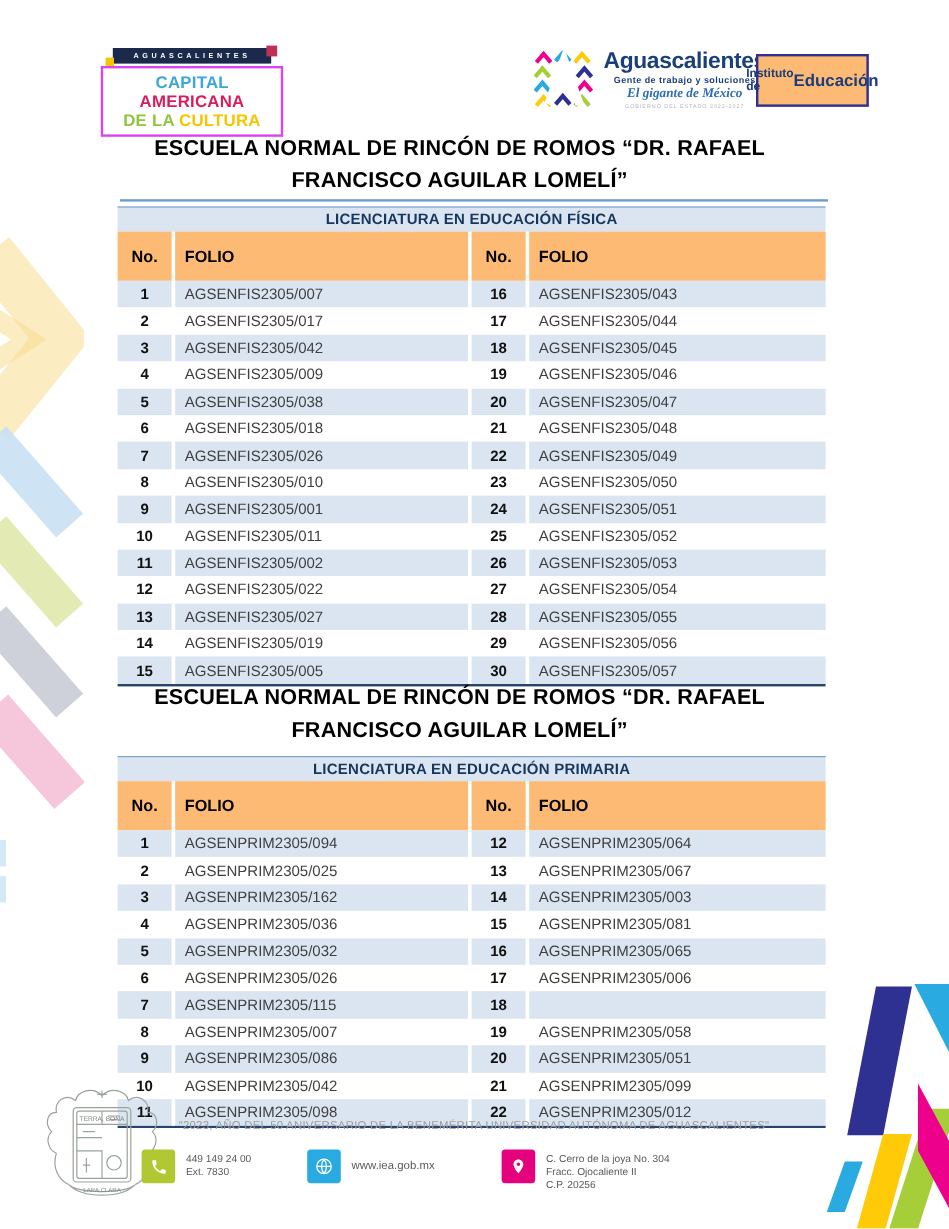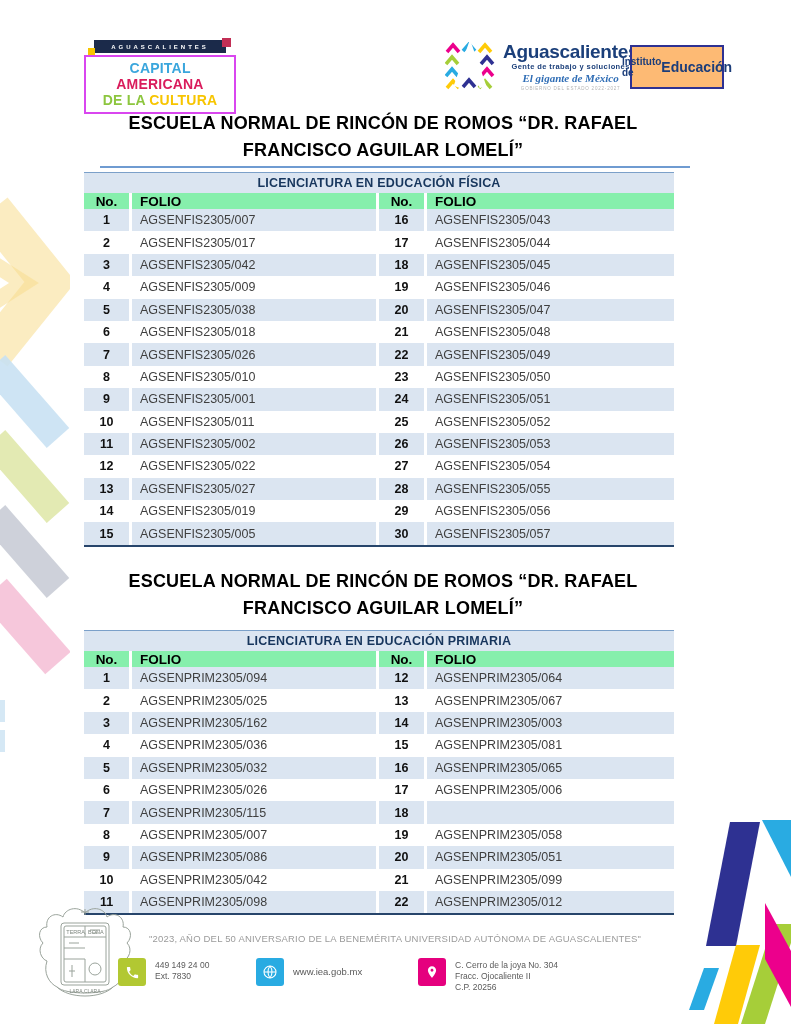--- a/index.html
+++ b/index.html
@@ -33,25 +33,25 @@
             display:flex;flex-direction:row;align-items:center;justify-content:center;background:#fdba74;}
   .inst-1{font-size:10px;font-weight:bold;color:#1b3d7a;line-height:11px;}
   .inst-2{font-size:14px;font-weight:bold;color:#1b3d7a;line-height:15px;}
 
   
   .sec-title{position:absolute;left:88px;width:590px;text-align:center;font-size:18px;
              font-weight:bold;color:#000;line-height:27px;letter-spacing:.2px;}
   .title-rule{position:absolute;left:100px;width:590px;height:2px;background:#6f9bd1;}
 
   
-  .table{position:absolute;left:84px;width:590px;}
+  .table{position:absolute;left:98px;width:590px;}
   .banner{height:20px;background:#dbe5f1;border-top:1px solid #7ba0c9;color:#17365d;
           font-weight:bold;font-size:12.5px;display:flex;align-items:center;justify-content:center;
           letter-spacing:.2px;}
-  .thead{display:flex;height:16px;background:#86efac;align-items:center;}
+  .thead{display:flex;height:41px;background:#fdba74;align-items:center;}
   .thead > div{font-weight:bold;font-size:13.5px;color:#000;}
   .trow{display:flex;height:22.4px;align-items:center;font-size:12.5px;}
   .trow.shaded{background:#dbe5f1;}
   .cell-no,.cell-folio{box-sizing:border-box;border-right:3px solid #fff;height:100%;
                        display:flex;align-items:center;}
   .cell-no{width:48px;justify-content:center;font-weight:bold;color:#111;}
   .cell-folio{width:247px;padding-left:8px;color:#3f3f3f;}
   .trow .cell-folio:last-child,.thead .cell-folio:last-child{border-right:none;}
   .tbody{border-bottom:2px solid #27456b;}
 

